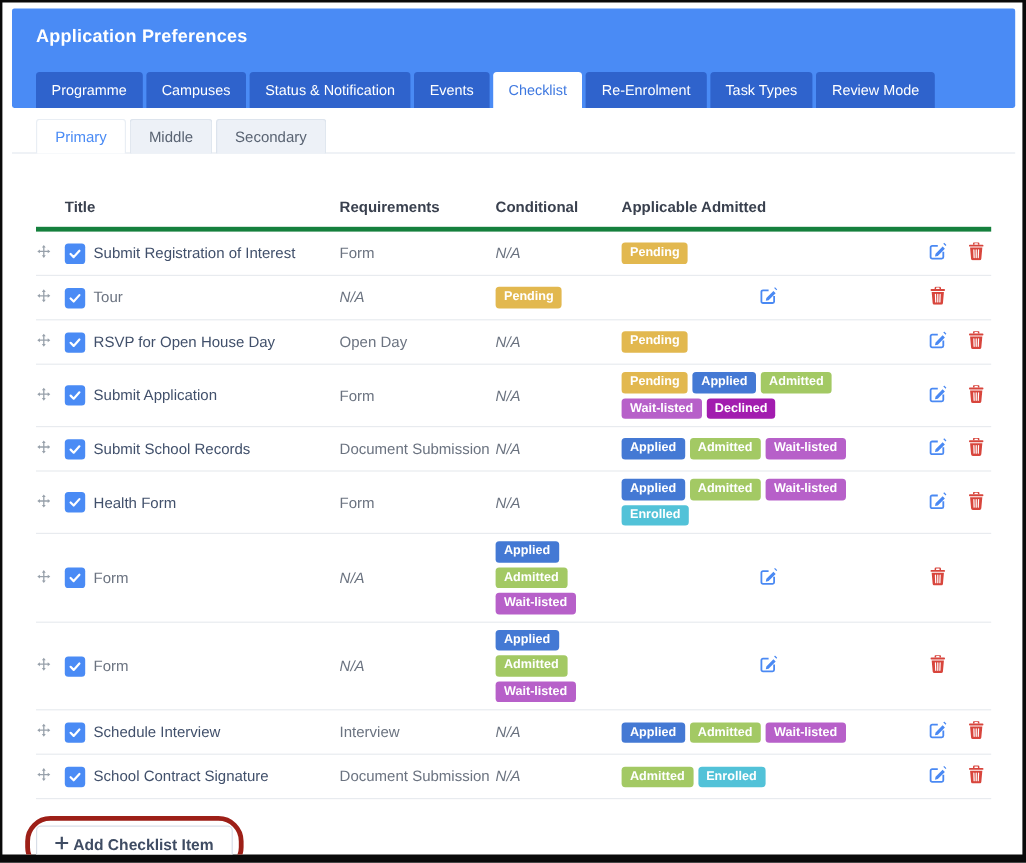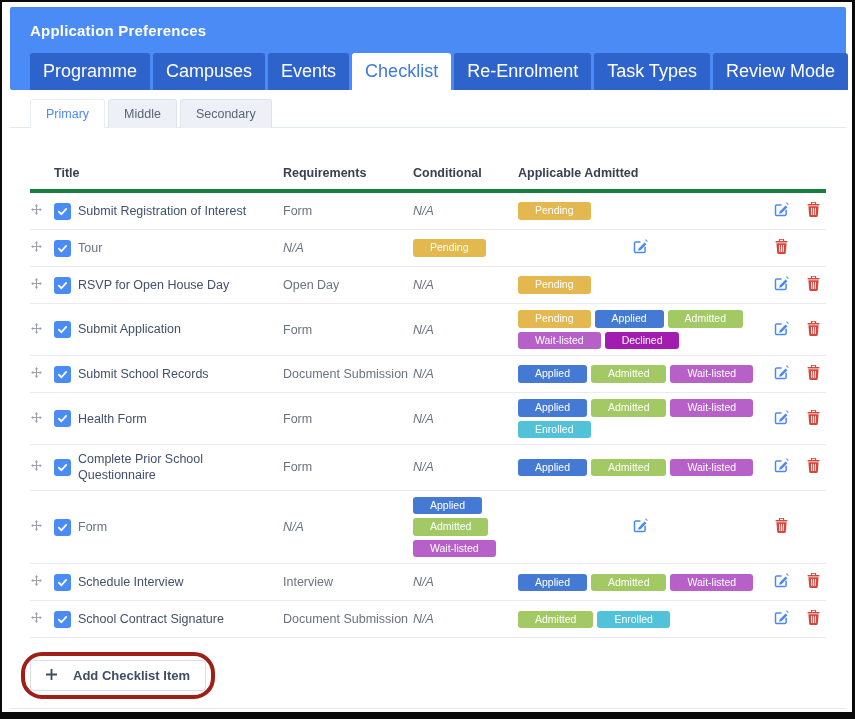--- a/index.html
+++ b/index.html
@@ -24,21 +24,21 @@
     background:#4A8BF5;
     height:83px;
     padding:15px 20px 0;
     display:flex; flex-direction:column;
     border-radius:2px;
   }
   .panel-title { color:#fff; font-size:15px; font-weight:700; letter-spacing:.2px; }
   .tabs { display:flex; gap:3px; margin-top:auto; }
   .tab {
     background:#2F63CC; color:#fff;
-    font-size:18px; padding:8px 13px;
+    font-size:12px; padding:8px 13px;
     border-radius:3px 3px 0 0;
     white-space:nowrap; cursor:pointer;
   }
   .tab.active { background:#fff; color:#3E78E0; }
   
   .subtab-strip {
     display:flex; gap:3px;
     padding:8px 0 0 20px;
     border-bottom:1px solid #E4E9F0;
     text-align:center;
@@ -76,29 +76,29 @@
   .checkbox {
     width:17px; height:17px; background:#4A8BF5;
     border-radius:3px; display:flex;
     align-items:center; justify-content:center; cursor:pointer;
   }
   .c-title { color:#41506B; line-height:1.3; padding-right:10px; }
   .c-req, .c-cond { color:#6B7380; }
   .c-cond { font-style:italic; }
   .c-status { display:flex; flex-wrap:wrap; gap:4px; padding-right:8px; }
   .badge {
-    color:#fff; font-size:10.5px; font-weight:400;
-    padding:3px 17px; border-radius:3px; line-height:1.1;
+    color:#fff; font-size:10.5px; font-weight:700;
+    padding:3px 7px; border-radius:3px; line-height:1.1;
     white-space:nowrap;
   }
   .c-edit, .c-del { display:flex; justify-content:center; cursor:pointer; }
   
   .add-wrap { position:relative; display:inline-block; margin:22px 0 0 20px; }
   .add-btn {
-    display:inline-flex; align-items:center; gap:16px;
+    display:inline-flex; align-items:center; gap:4px;
     background:#fff; border:1px solid #D8DEE7; border-radius:4px;
     padding:7px 15px; font-size:13px; color:#3F4C63; font-weight:600;
     font-family:"Liberation Sans", sans-serif; cursor:pointer;
   }
   .annotation {
     position:absolute; inset:-8px -9px;
     border:4px solid #9D1F17; border-radius:21px;
     pointer-events:none;
   }
   .bottom-divider { border-top:1px solid #E6E9ED; margin-top:17px; }
@@ -125,20 +125,21 @@
 </head>
 <body>
 
 <div class="frame">
 
   <div class="blue-panel">
     <div class="panel-title">Application Preferences</div>
     <div class="tabs">
         <div class="tab">Programme</div>
         <div class="tab">Campuses</div>
+        <div class="tab">Status &amp; Notification</div>
         <div class="tab">Events</div>
         <div class="tab active">Checklist</div>
         <div class="tab">Re-Enrolment</div>
         <div class="tab">Task Types</div>
         <div class="tab">Review Mode</div>
       </div>
   </div>
 
   <div class="subtab-strip">
       <div class="subtab active">Primary</div>
@@ -419,21 +420,20 @@
               </svg>
       </span>
     </div>
     <div class="c-check">
       <span class="checkbox">
         <svg width="11" height="11" viewBox="0 0 12 12">
                 <path d="M2 6.2 L4.8 9 L10 3.2" stroke="#fff" stroke-width="2" fill="none" stroke-linecap="round" stroke-linejoin="round"></path>
               </svg>
       </span>
     </div>
-    <div class="c-title">Complete Prior School Questionnaire</div>
     <div class="c-req">Form</div>
     <div class="c-cond">N/A</div>
     <div class="c-status">
             <span class="badge" style="background: rgb(68, 121, 212);">Applied</span>
             <span class="badge" style="background: rgb(163, 201, 100);">Admitted</span>
             <span class="badge" style="background: rgb(183, 96, 201);">Wait-listed</span>
           </div>
     <div class="c-edit">
       <span>
         <svg width="15" height="15" viewBox="0 0 16 16">

